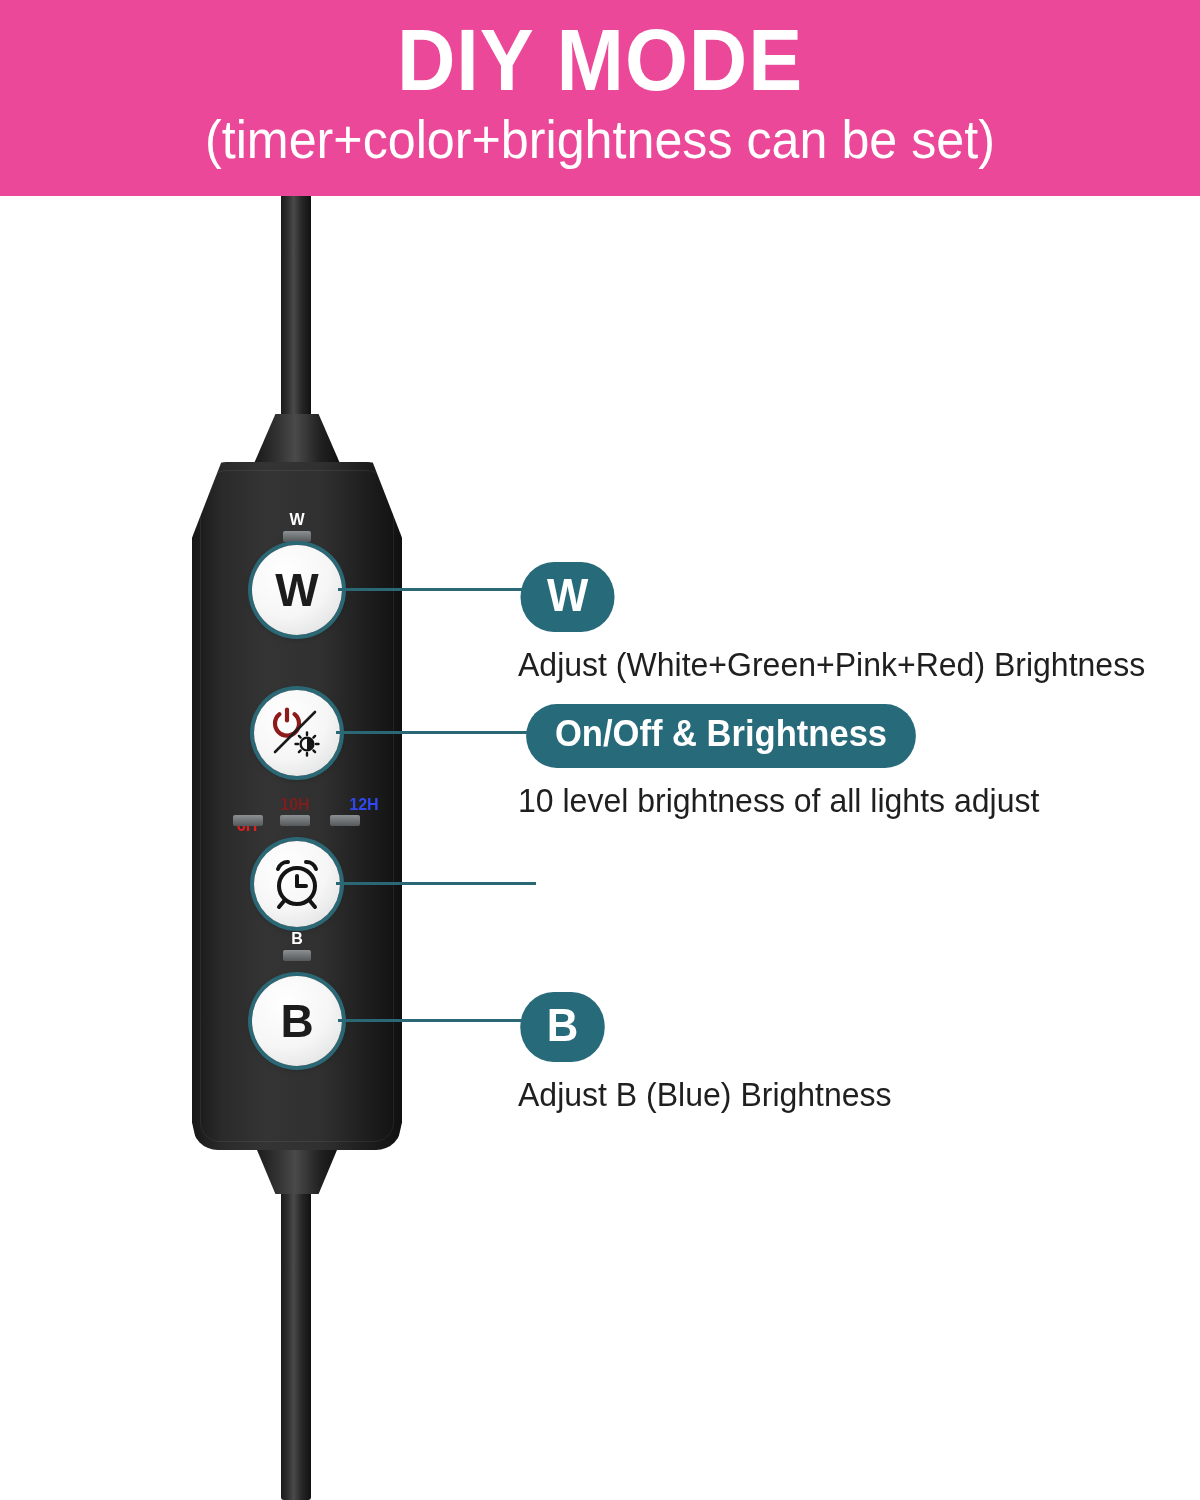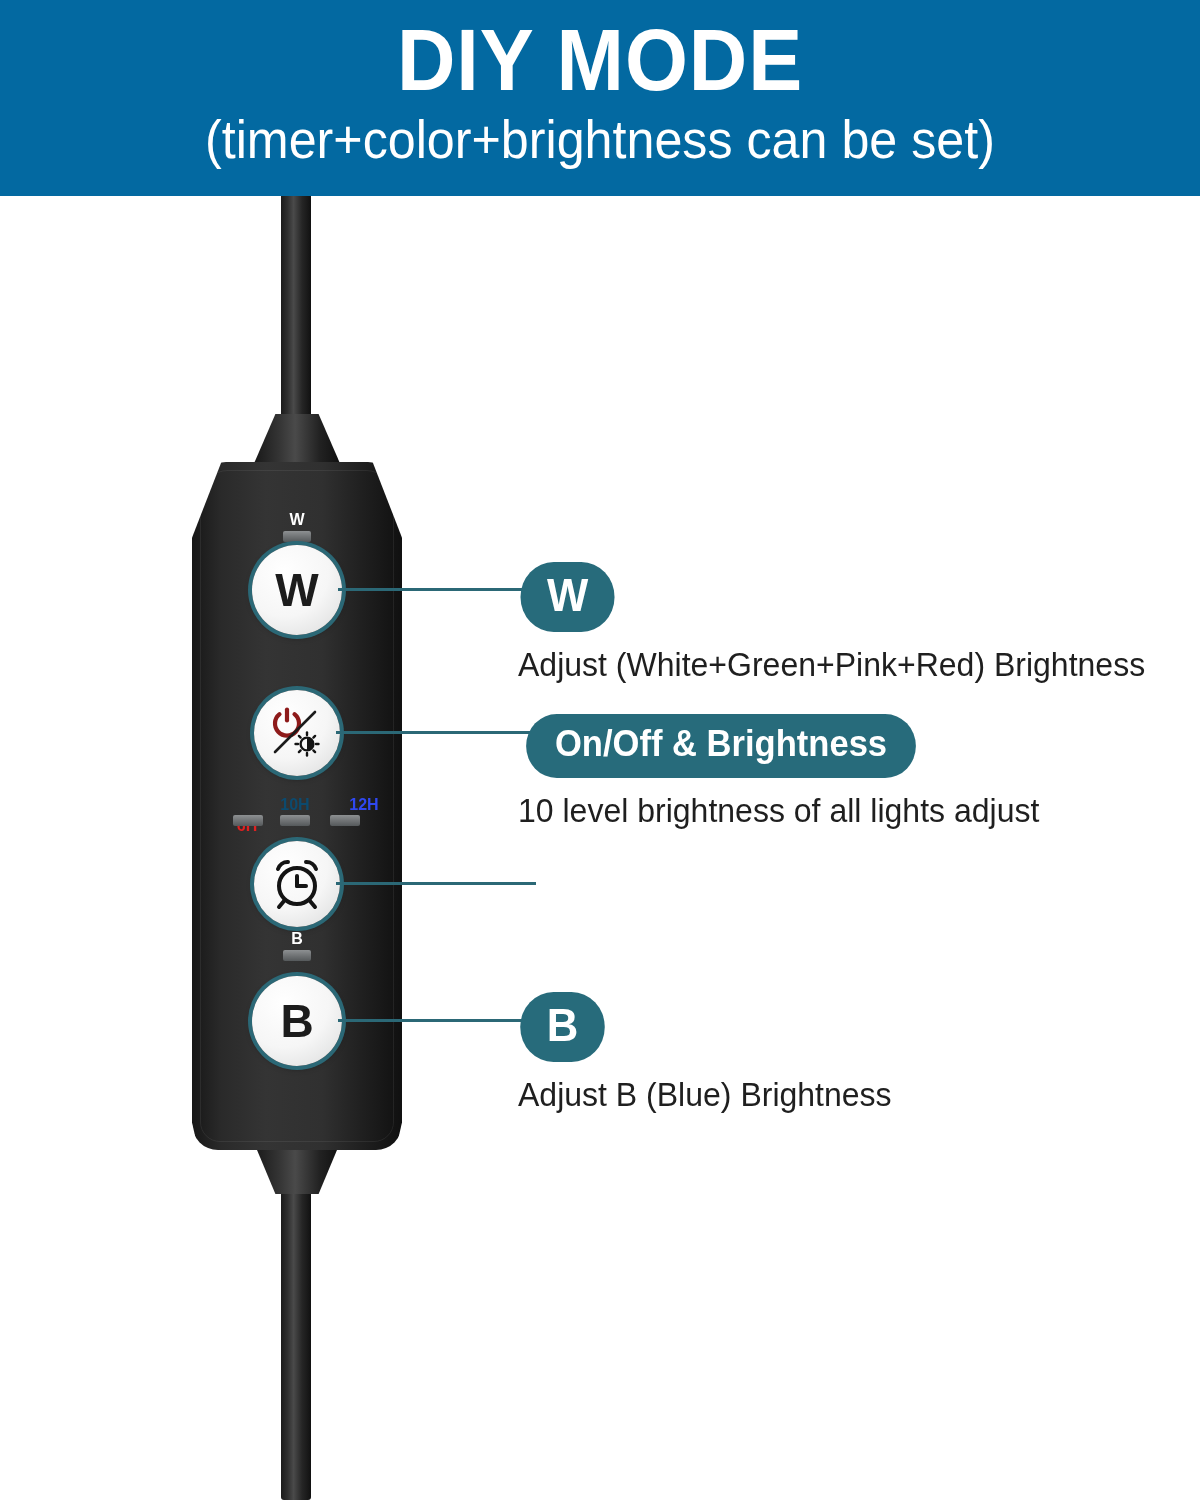--- a/index.html
+++ b/index.html
@@ -18,21 +18,21 @@
     overflow: hidden;
   }
 
   
   .banner {
     position: absolute;
     left: 0;
     top: 0;
     width: 1200px;
     height: 196px;
-    background: #0369a1;
+    background: #ec4899;
     z-index: 5;
     overflow: hidden;
   }
   .banner-title {
     position: absolute;
     left: 0;
     top: 12px;
     width: 1200px;
     text-align: center;
     color: #ffffff;
@@ -168,21 +168,21 @@
     background: linear-gradient(to bottom, #8d9092 0%, #6e7173 55%, #55595b 100%);
     z-index: 4;
   }
   #led-w-label { left: 272px; top: 512px; width: 50px; color: #ffffff; }
   #led-w-bar   { left: 283px; top: 531px; width: 28px; }
   #led-b-label { left: 272px; top: 931px; width: 50px; color: #ffffff; }
   #led-b-bar   { left: 283px; top: 950px; width: 28px; }
 
   #led-6h-label  { left: 228px; top: 818px; width: 38px; color: #e02020; }
   #led-6h-bar    { left: 233px; top: 815px; width: 30px; }
-  #led-10h-label { left: 272px; top: 797px; width: 46px; color: #0c4a6e; }
+  #led-10h-label { left: 272px; top: 797px; width: 46px; color: #7f1d1d; }
   #led-10h-bar   { left: 280px; top: 815px; width: 30px; }
   #led-12h-label { left: 341px; top: 797px; width: 46px; color: #2f48f0; }
   #led-12h-bar   { left: 330px; top: 815px; width: 30px; }
 
   
   .connector {
     position: absolute;
     height: 3px;
     background: #2b6876;
     z-index: 6;
@@ -223,21 +223,21 @@
     font-size: 33px;
     line-height: 42px;
     color: #1f1f1f;
     white-space: pre-line;
     transform: scaleX(0.97);
     transform-origin: left center;
     margin-top: 12px;
   }
 
   #callout-w     { left: 518px; top: 562px; }
-  #callout-power { left: 518px; top: 704px; margin-top: 10px; }
+  #callout-power { left: 518px; top: 704px; }
   #callout-timer { left: 518px; top: 852px; }
   #callout-b     { left: 518px; top: 992px; }
 
   .svg-icon { display: block; }
 </style>
 </head>
 <body>
 
 <div class="page">
 

